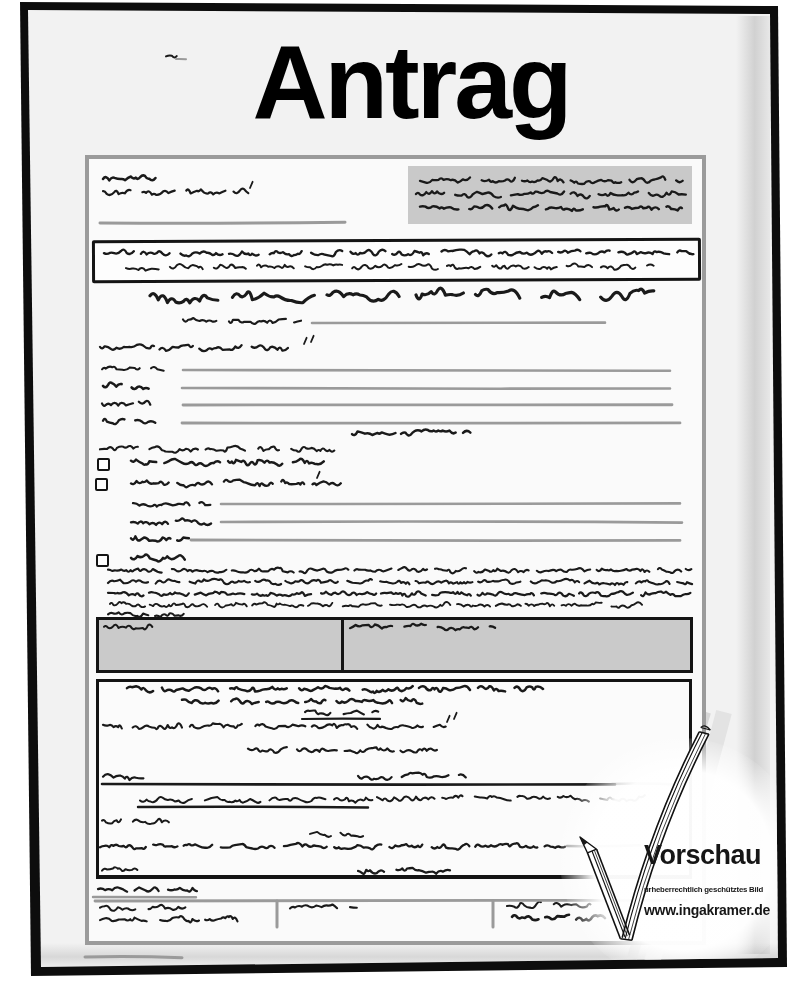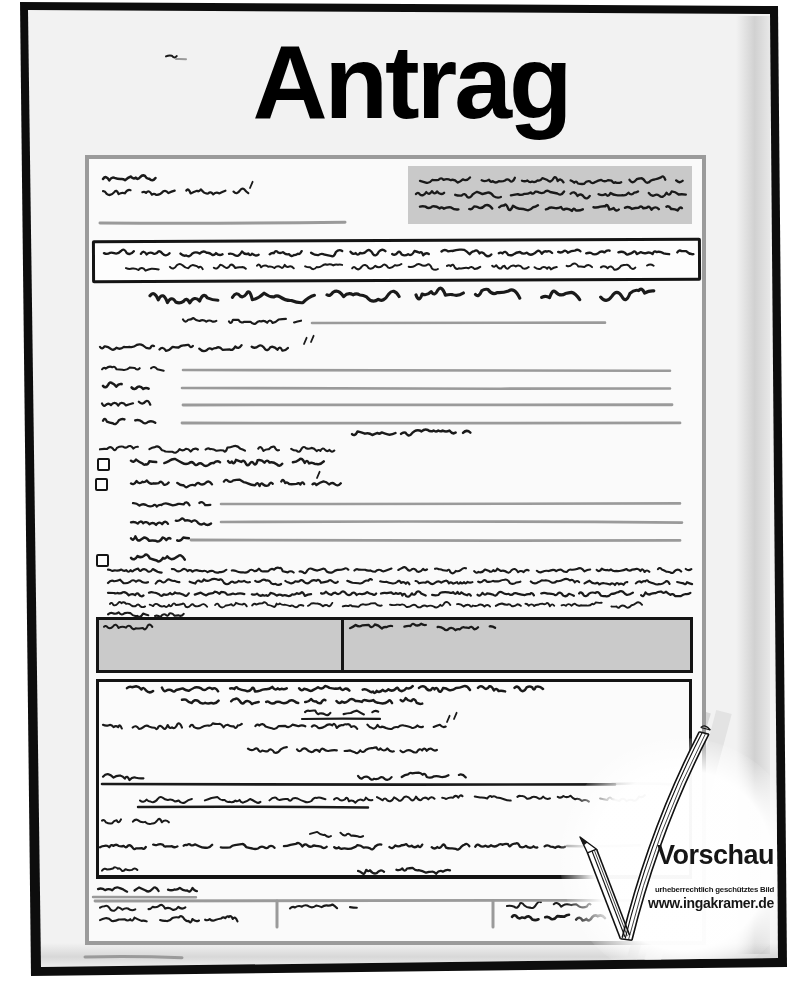--- a/index.html
+++ b/index.html
@@ -28,24 +28,24 @@
   #status-table{left:96px;top:617px;width:597px;height:56px;border:3px solid #141414;
                 background:#cacaca;box-sizing:border-box;}
   #status-table .divider{position:absolute;left:242px;top:0;width:3px;height:100%;background:#141414;}
   #declaration-box{left:96px;top:679px;width:596px;height:200px;border:3px solid #141414;
                    border-bottom-width:4px;background:#fbfbfb;box-sizing:border-box;}
   .checkbox{width:9px;height:9px;border:2px solid #141414;border-radius:2px;background:#fdfdfd;box-sizing:content-box;}
   #cb1{left:97px;top:458px;} #cb2{left:95px;top:478px;} #cb3{left:96px;top:554px;}
   
   #glow{left:560px;top:738px;width:244px;height:244px;border-radius:50%;
         background:radial-gradient(circle, rgba(255,255,255,.97) 0 52%, rgba(255,255,255,0) 73%);}
-  #watermark{left:644px;top:842px;width:130px;text-align:right;color:#161616;}
+  #watermark{left:644px;top:842px;width:130px;text-align:left;color:#161616;}
   #wm-title{font-size:27px;font-weight:bold;line-height:1;letter-spacing:-.5px;white-space:nowrap;}
   #wm-sub{font-size:7.8px;font-weight:bold;letter-spacing:-.2px;white-space:nowrap;margin-top:16px;}
-  #wm-url{font-size:14px;font-weight:bold;letter-spacing:-.3px;white-space:nowrap;margin-top:1px;}
+  #wm-url{font-size:14px;font-weight:bold;letter-spacing:-.3px;white-space:nowrap;margin-top:8px;}
   svg{display:block;}
 </style>
 </head>
 <body>
 
 <div id="canvas">
   <div id="frame" class="abs"></div>
 
   <div id="page" class="abs">
     <div id="edge-right" class="abs"></div>

